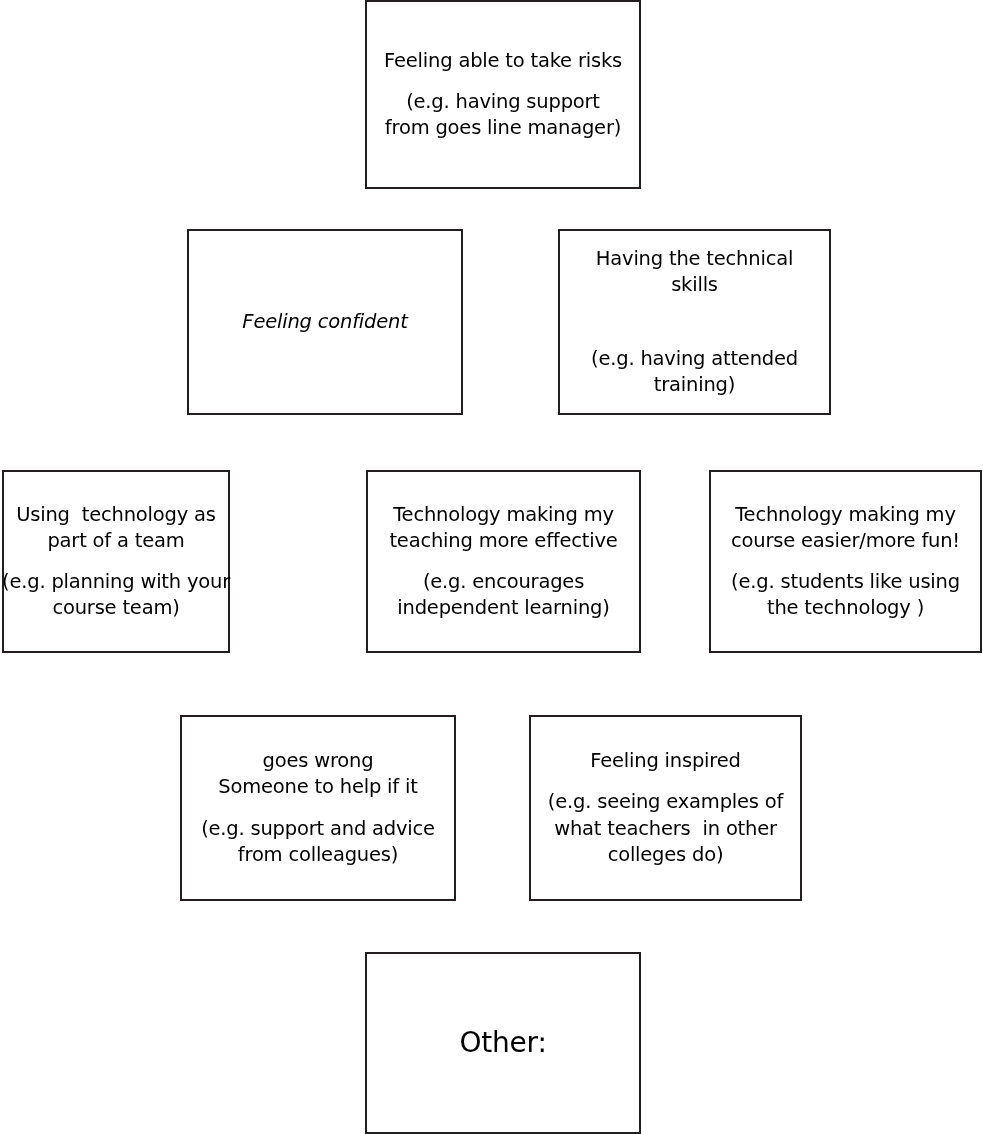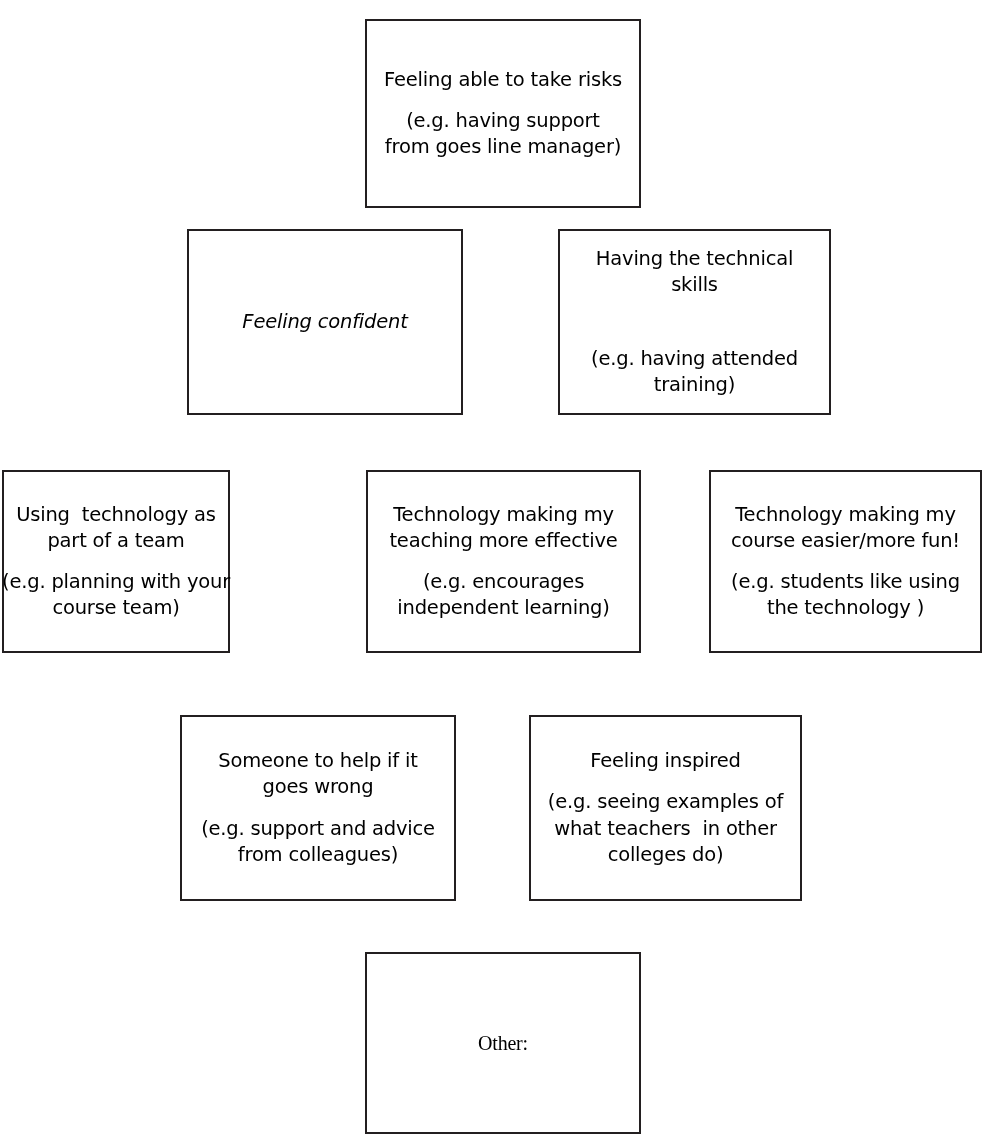--- a/index.html
+++ b/index.html
@@ -42,21 +42,21 @@
   .box-para {
     display: block;
   }
   .para-gap {
     margin-top: 15px;
   }
 
   
   #box-take-risks {
     left: 365px;  top: 0px;
-    width: 276px; height: 189px; margin-top: 19px;
+    width: 276px; height: 189px;
   }
   
   #box-confident {
     left: 187px;  top: 229px;
     width: 276px; height: 186px; font-style: italic;
   }
   #box-technical-skills {
     left: 558px;  top: 229px;
     width: 273px; height: 186px; gap: 32px;
   }
@@ -81,22 +81,21 @@
   #box-inspired {
     left: 529px;  top: 715px;
     width: 273px; height: 186px;
   }
   
   #box-other {
     left: 365px;  top: 952px;
     width: 276px; height: 182px;
   }
   #box-other .box-line {
-    font-size: 20px;
-    font-family: Liberation Serif, serif;
+    font-size: 28px;
   }
 </style>
 </head>
 <body>
 
 <div id="diagram-canvas">
 
   <div class="factor-box" id="box-take-risks">
     <span class="box-para">
       <span class="box-line">Feeling able to take risks</span>
@@ -152,22 +151,22 @@
       <span class="box-line">course easier/more fun!</span>
     </span>
     <span class="box-para para-gap">
       <span class="box-line">(e.g. students like using</span>
       <span class="box-line">the technology )</span>
     </span>
   </div>
 
   <div class="factor-box" id="box-someone-help">
     <span class="box-para">
+      <span class="box-line">goes wrong</span>
       <span class="box-line">Someone to help if it</span>
-      <span class="box-line">goes wrong</span>
     </span>
     <span class="box-para para-gap">
       <span class="box-line">(e.g. support and advice</span>
       <span class="box-line">from colleagues)</span>
     </span>
   </div>
 
   <div class="factor-box" id="box-inspired">
     <span class="box-para">
       <span class="box-line">Feeling inspired</span>

